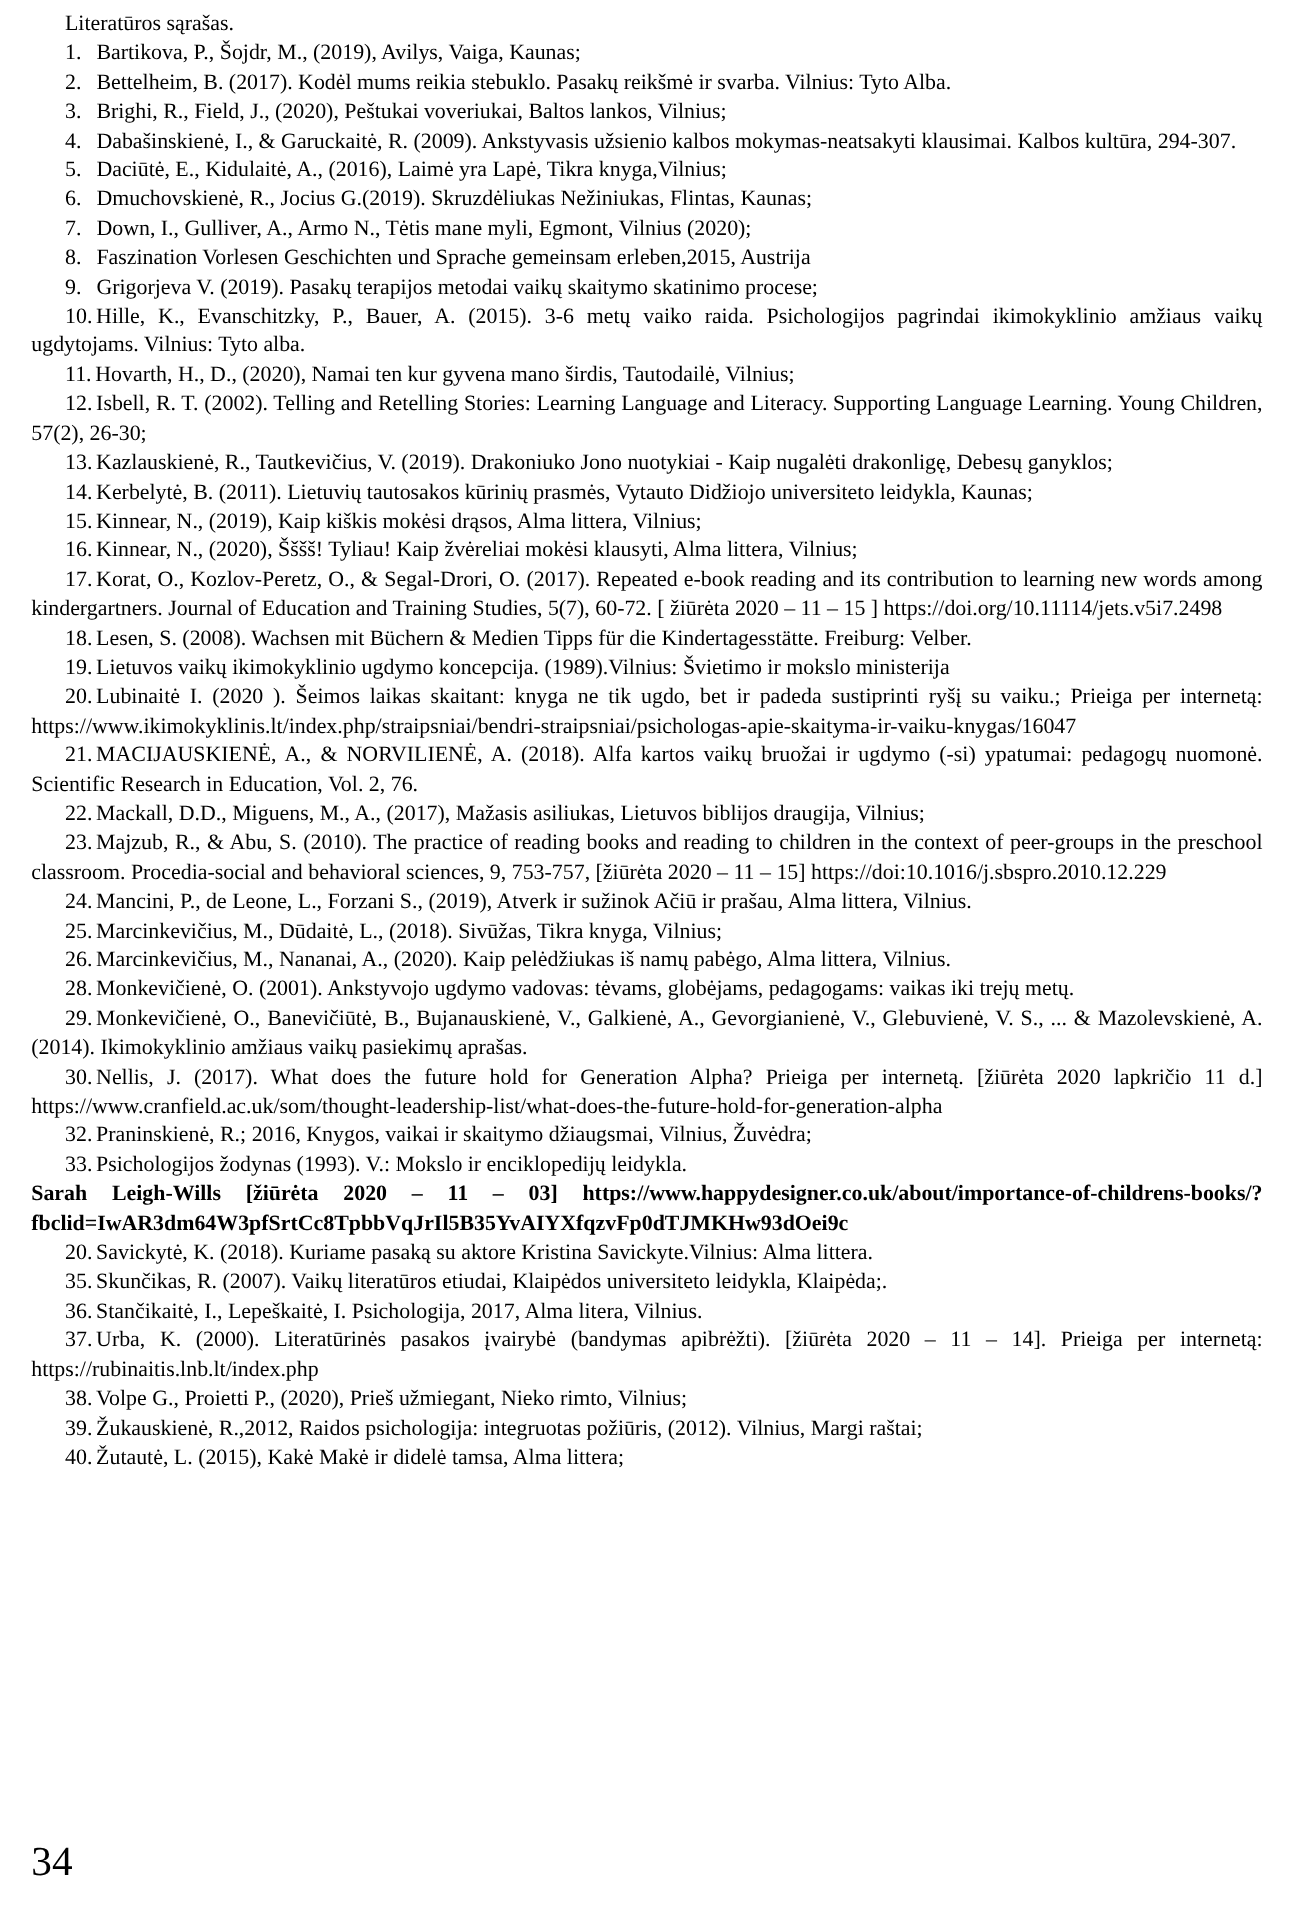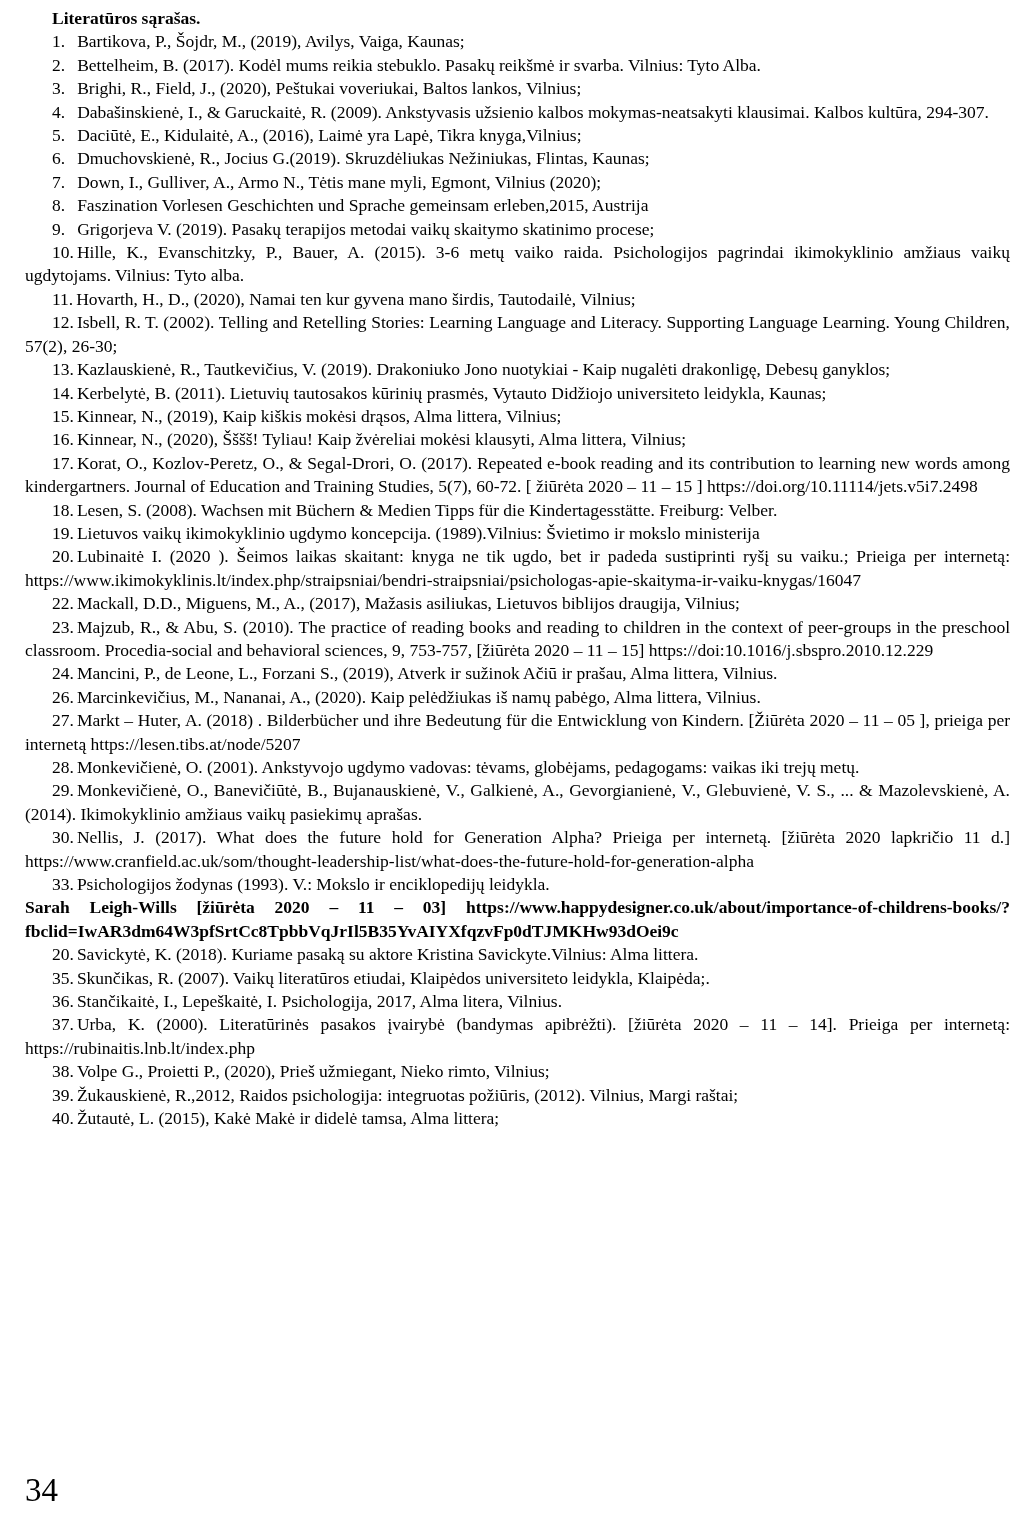--- a/index.html
+++ b/index.html
@@ -17,21 +17,21 @@
   .page {
     position: absolute;
     top: 7px;
     left: 25px;
     width: 985px;
   }
   .title {
     margin: 0;
     font-size: 17.5px;
     line-height: 23.4px;
-    font-weight: bold;
+    font-weight: normal;
     text-indent: 27px;
   }
   .entry {
     margin: 0;
     font-size: 17.5px;
     line-height: 23.4px;
     text-align: justify;
     text-indent: 27px;
     overflow-wrap: break-word;
     word-break: break-word;
@@ -75,28 +75,30 @@
       <p class="entry"><span class="num">11.</span><span class="gap-narrow"></span><span>Hovarth, H., D., (2020), Namai ten kur gyvena mano širdis, Tautodailė, Vilnius;</span></p>
       <p class="entry"><span class="num">12.</span><span class="gap-narrow"></span><span>Isbell, R. T. (2002). Telling and Retelling Stories: Learning Language and Literacy. Supporting Language Learning. Young Children, 57(2), 26-30;</span></p>
       <p class="entry"><span class="num">13.</span><span class="gap-narrow"></span><span>Kazlauskienė, R., Tautkevičius, V. (2019). Drakoniuko Jono nuotykiai - Kaip nugalėti drakonligę, Debesų ganyklos;</span></p>
       <p class="entry"><span class="num">14.</span><span class="gap-narrow"></span><span>Kerbelytė, B. (2011). Lietuvių tautosakos kūrinių prasmės, Vytauto Didžiojo universiteto leidykla, Kaunas;</span></p>
       <p class="entry"><span class="num">15.</span><span class="gap-narrow"></span><span>Kinnear, N., (2019), Kaip kiškis mokėsi drąsos, Alma littera, Vilnius;</span></p>
       <p class="entry"><span class="num">16.</span><span class="gap-narrow"></span><span>Kinnear, N., (2020), Šššš! Tyliau! Kaip žvėreliai mokėsi klausyti, Alma littera, Vilnius;</span></p>
       <p class="entry"><span class="num">17.</span><span class="gap-narrow"></span><span>Korat, O., Kozlov-Peretz, O., &amp; Segal-Drori, O. (2017). Repeated e-book reading and its contribution to learning new words among kindergartners. Journal of Education and Training Studies, 5(7), 60-72. [ žiūrėta 2020 – 11 – 15 ] https://doi.org/10.11114/jets.v5i7.2498</span></p>
       <p class="entry"><span class="num">18.</span><span class="gap-narrow"></span><span>Lesen, S. (2008). Wachsen mit Büchern &amp; Medien Tipps für die Kindertagesstätte. Freiburg: Velber.</span></p>
       <p class="entry"><span class="num">19.</span><span class="gap-narrow"></span><span>Lietuvos vaikų ikimokyklinio ugdymo koncepcija. (1989).Vilnius: Švietimo ir mokslo ministerija</span></p>
       <p class="entry"><span class="num">20.</span><span class="gap-narrow"></span><span>Lubinaitė I. (2020 ). Šeimos laikas skaitant: knyga ne tik ugdo, bet ir padeda sustiprinti ryšį su vaiku.; Prieiga per internetą: https://www.ikimokyklinis.lt/index.php/straipsniai/bendri-straipsniai/psichologas-apie-skaityma-ir-vaiku-knygas/16047</span></p>
+      <p class="entry"><span class="num">21.</span><span class="gap-narrow"></span><span>MACIJAUSKIENĖ, A., &amp; NORVILIENĖ, A. (2018). Alfa kartos vaikų bruožai ir ugdymo (-si) ypatumai: pedagogų nuomonė. Scientific Research in Education, Vol. 2, 76.</span></p>
       <p class="entry"><span class="num">22.</span><span class="gap-narrow"></span><span>Mackall, D.D., Miguens, M., A., (2017), Mažasis asiliukas, Lietuvos biblijos draugija, Vilnius;</span></p>
       <p class="entry"><span class="num">23.</span><span class="gap-narrow"></span><span>Majzub, R., &amp; Abu, S. (2010). The practice of reading books and reading to children in the context of peer-groups in the preschool classroom. Procedia-social and behavioral sciences, 9, 753-757, [žiūrėta 2020 – 11 – 15] https://doi:10.1016/j.sbspro.2010.12.229</span></p>
       <p class="entry"><span class="num">24.</span><span class="gap-narrow"></span><span>Mancini, P., de Leone, L., Forzani S., (2019), Atverk ir sužinok Ačiū ir prašau, Alma littera, Vilnius.</span></p>
+      <p class="entry"><span class="num">25.</span><span class="gap-narrow"></span><span>Marcinkevičius, M., Dūdaitė, L., (2018). Sivūžas, Tikra knyga, Vilnius;</span></p>
       <p class="entry"><span class="num">26.</span><span class="gap-narrow"></span><span>Marcinkevičius, M., Nananai, A., (2020). Kaip pelėdžiukas iš namų pabėgo, Alma littera, Vilnius.</span></p>
-      <p class="entry"><span class="num">27.</span><span class="gap-narrow"></span><span>Markt – Huter, A. (2018) . Bilderbücher und ihre Bedeutung für die Entwicklung von Kindern. [Žiūrėta 2020 – 11 – 05 ], prieiga per internetą https://lesen.tibs.at/node/5207</span></p>
       <p class="entry"><span class="num">28.</span><span class="gap-narrow"></span><span>Monkevičienė, O. (2001). Ankstyvojo ugdymo vadovas: tėvams, globėjams, pedagogams: vaikas iki trejų metų.</span></p>
       <p class="entry"><span class="num">29.</span><span class="gap-narrow"></span><span>Monkevičienė, O., Banevičiūtė, B., Bujanauskienė, V., Galkienė, A., Gevorgianienė, V., Glebuvienė, V. S., ... &amp; Mazolevskienė, A. (2014). Ikimokyklinio amžiaus vaikų pasiekimų aprašas.</span></p>
       <p class="entry"><span class="num">30.</span><span class="gap-narrow"></span><span>Nellis, J. (2017). What does the future hold for Generation Alpha? Prieiga per internetą. [žiūrėta 2020 lapkričio 11 d.] https://www.cranfield.ac.uk/som/thought-leadership-list/what-does-the-future-hold-for-generation-alpha</span></p>
+      <p class="entry"><span class="num">32.</span><span class="gap-narrow"></span><span>Praninskienė, R.; 2016, Knygos, vaikai ir skaitymo džiaugsmai, Vilnius, Žuvėdra;</span></p>
       <p class="entry"><span class="num">33.</span><span class="gap-narrow"></span><span>Psichologijos žodynas (1993). V.: Mokslo ir enciklopedijų leidykla.</span></p>
       <p class="entry no-num"><span>Sarah Leigh-Wills [žiūrėta 2020 – 11 – 03] https://www.happydesigner.co.uk/about/importance-of-childrens-books/?fbclid=IwAR3dm64W3pfSrtCc8TpbbVqJrIl5B35YvAIYXfqzvFp0dTJMKHw93dOei9c</span></p>
       <p class="entry"><span class="num">20.</span><span class="gap-narrow"></span><span>Savickytė, K. (2018). Kuriame pasaką su aktore Kristina Savickyte.Vilnius: Alma littera.</span></p>
       <p class="entry"><span class="num">35.</span><span class="gap-narrow"></span><span>Skunčikas, R. (2007). Vaikų literatūros etiudai, Klaipėdos universiteto leidykla, Klaipėda;.</span></p>
       <p class="entry"><span class="num">36.</span><span class="gap-narrow"></span><span>Stančikaitė, I., Lepeškaitė, I. Psichologija, 2017, Alma litera, Vilnius.</span></p>
       <p class="entry"><span class="num">37.</span><span class="gap-narrow"></span><span>Urba, K. (2000). Literatūrinės pasakos įvairybė (bandymas apibrėžti). [žiūrėta 2020 – 11 – 14]. Prieiga per internetą: https://rubinaitis.lnb.lt/index.php</span></p>
       <p class="entry"><span class="num">38.</span><span class="gap-narrow"></span><span>Volpe G., Proietti P., (2020), Prieš užmiegant, Nieko rimto, Vilnius;</span></p>
       <p class="entry"><span class="num">39.</span><span class="gap-narrow"></span><span>Žukauskienė, R.,2012, Raidos psichologija: integruotas požiūris, (2012). Vilnius, Margi raštai;</span></p>
       <p class="entry"><span class="num">40.</span><span class="gap-narrow"></span><span>Žutautė, L. (2015), Kakė Makė ir didelė tamsa, Alma littera;</span></p>
     </div>

